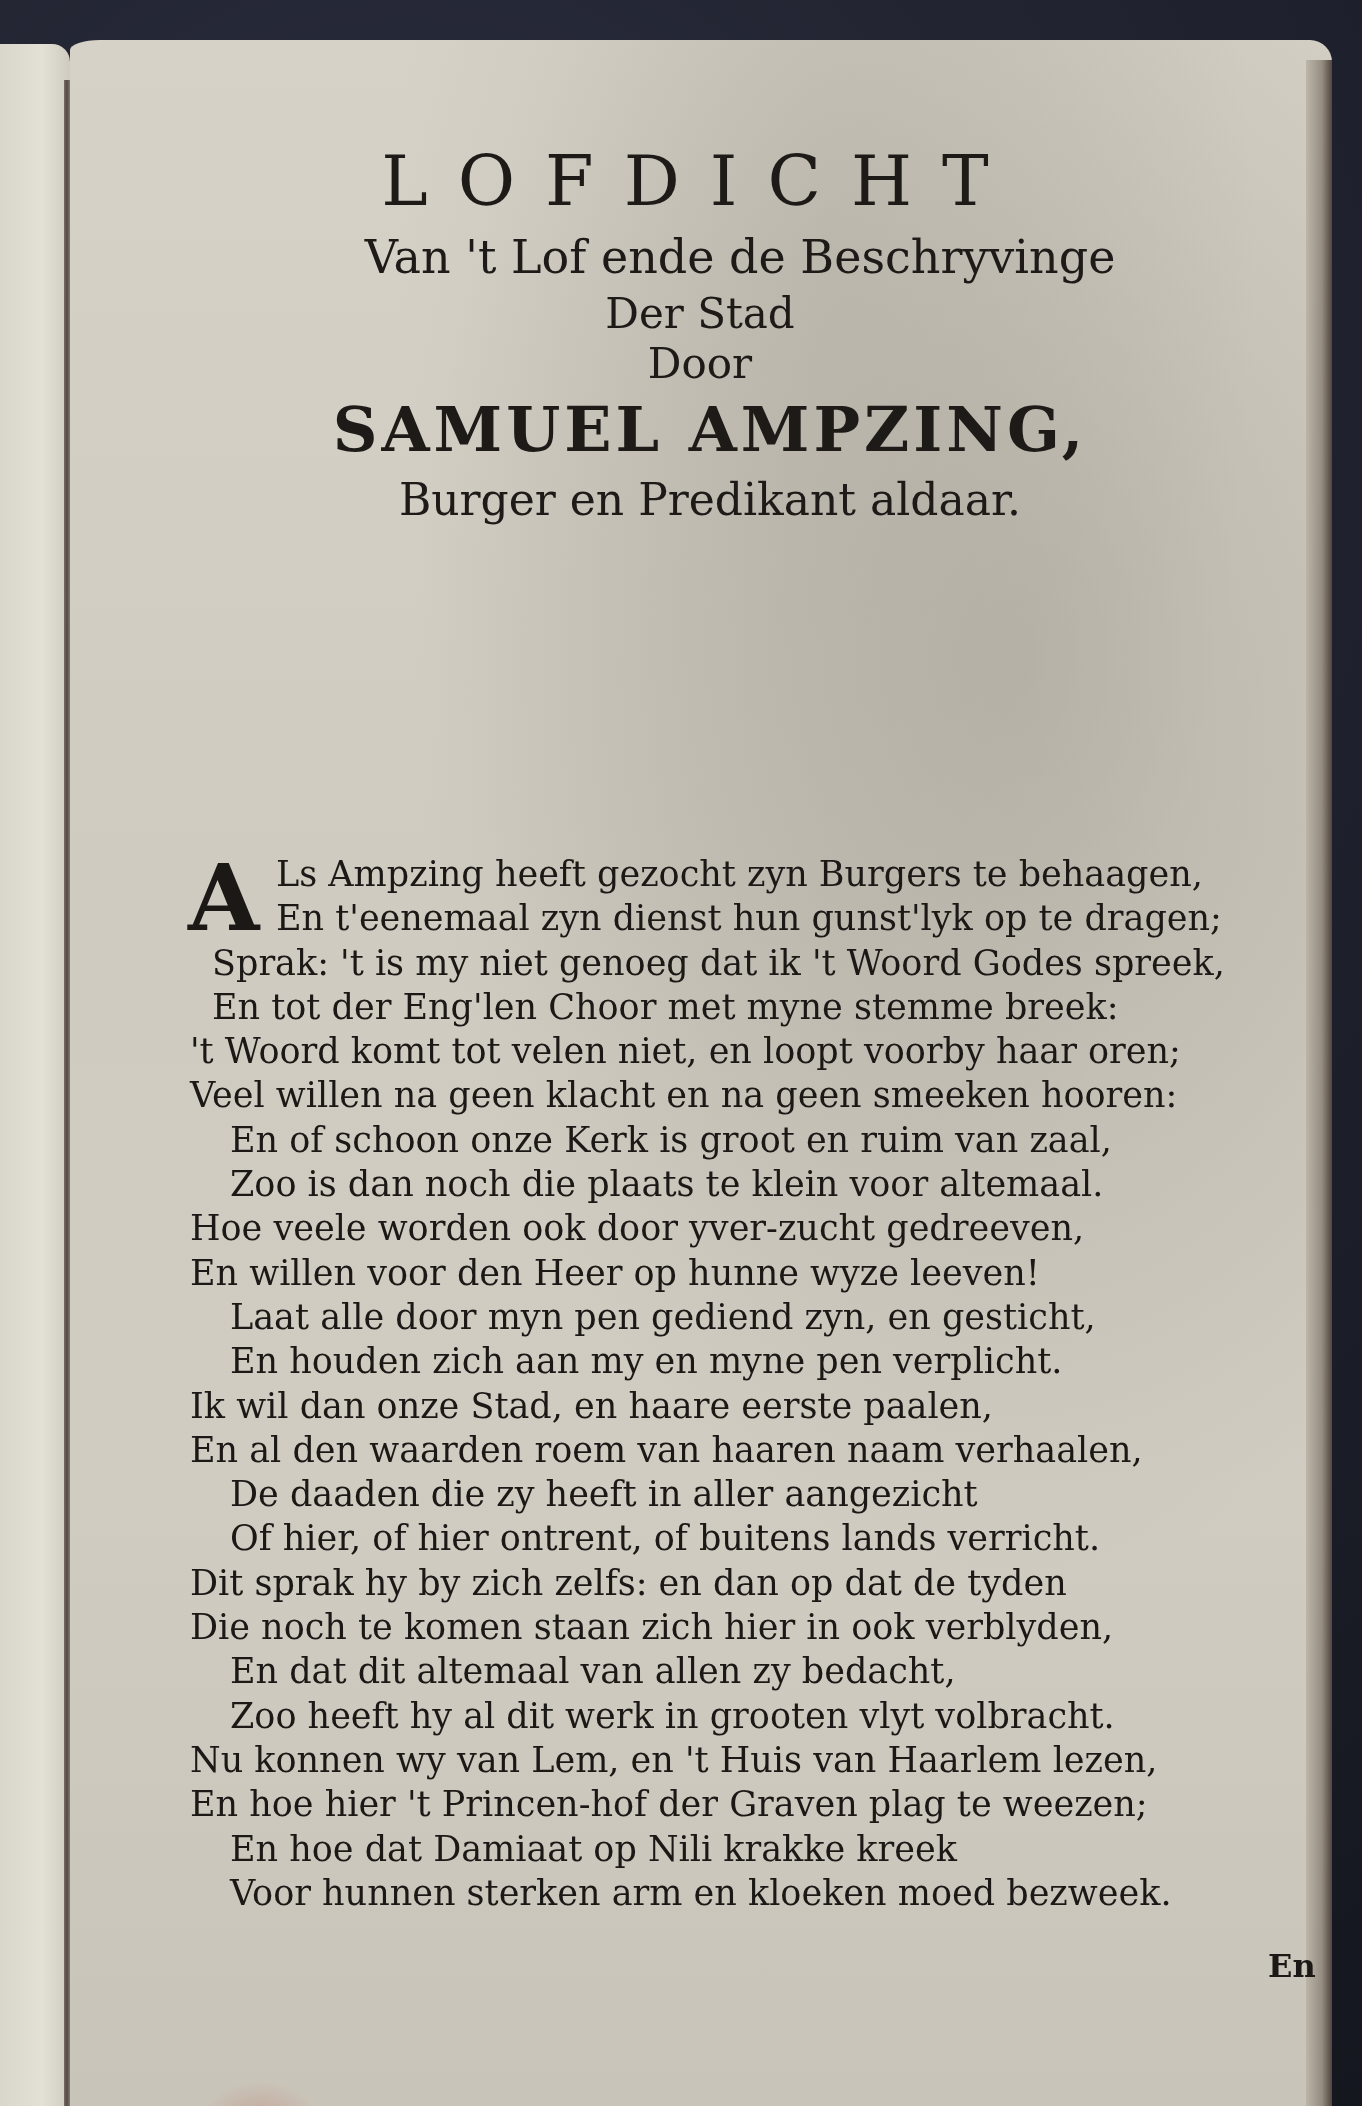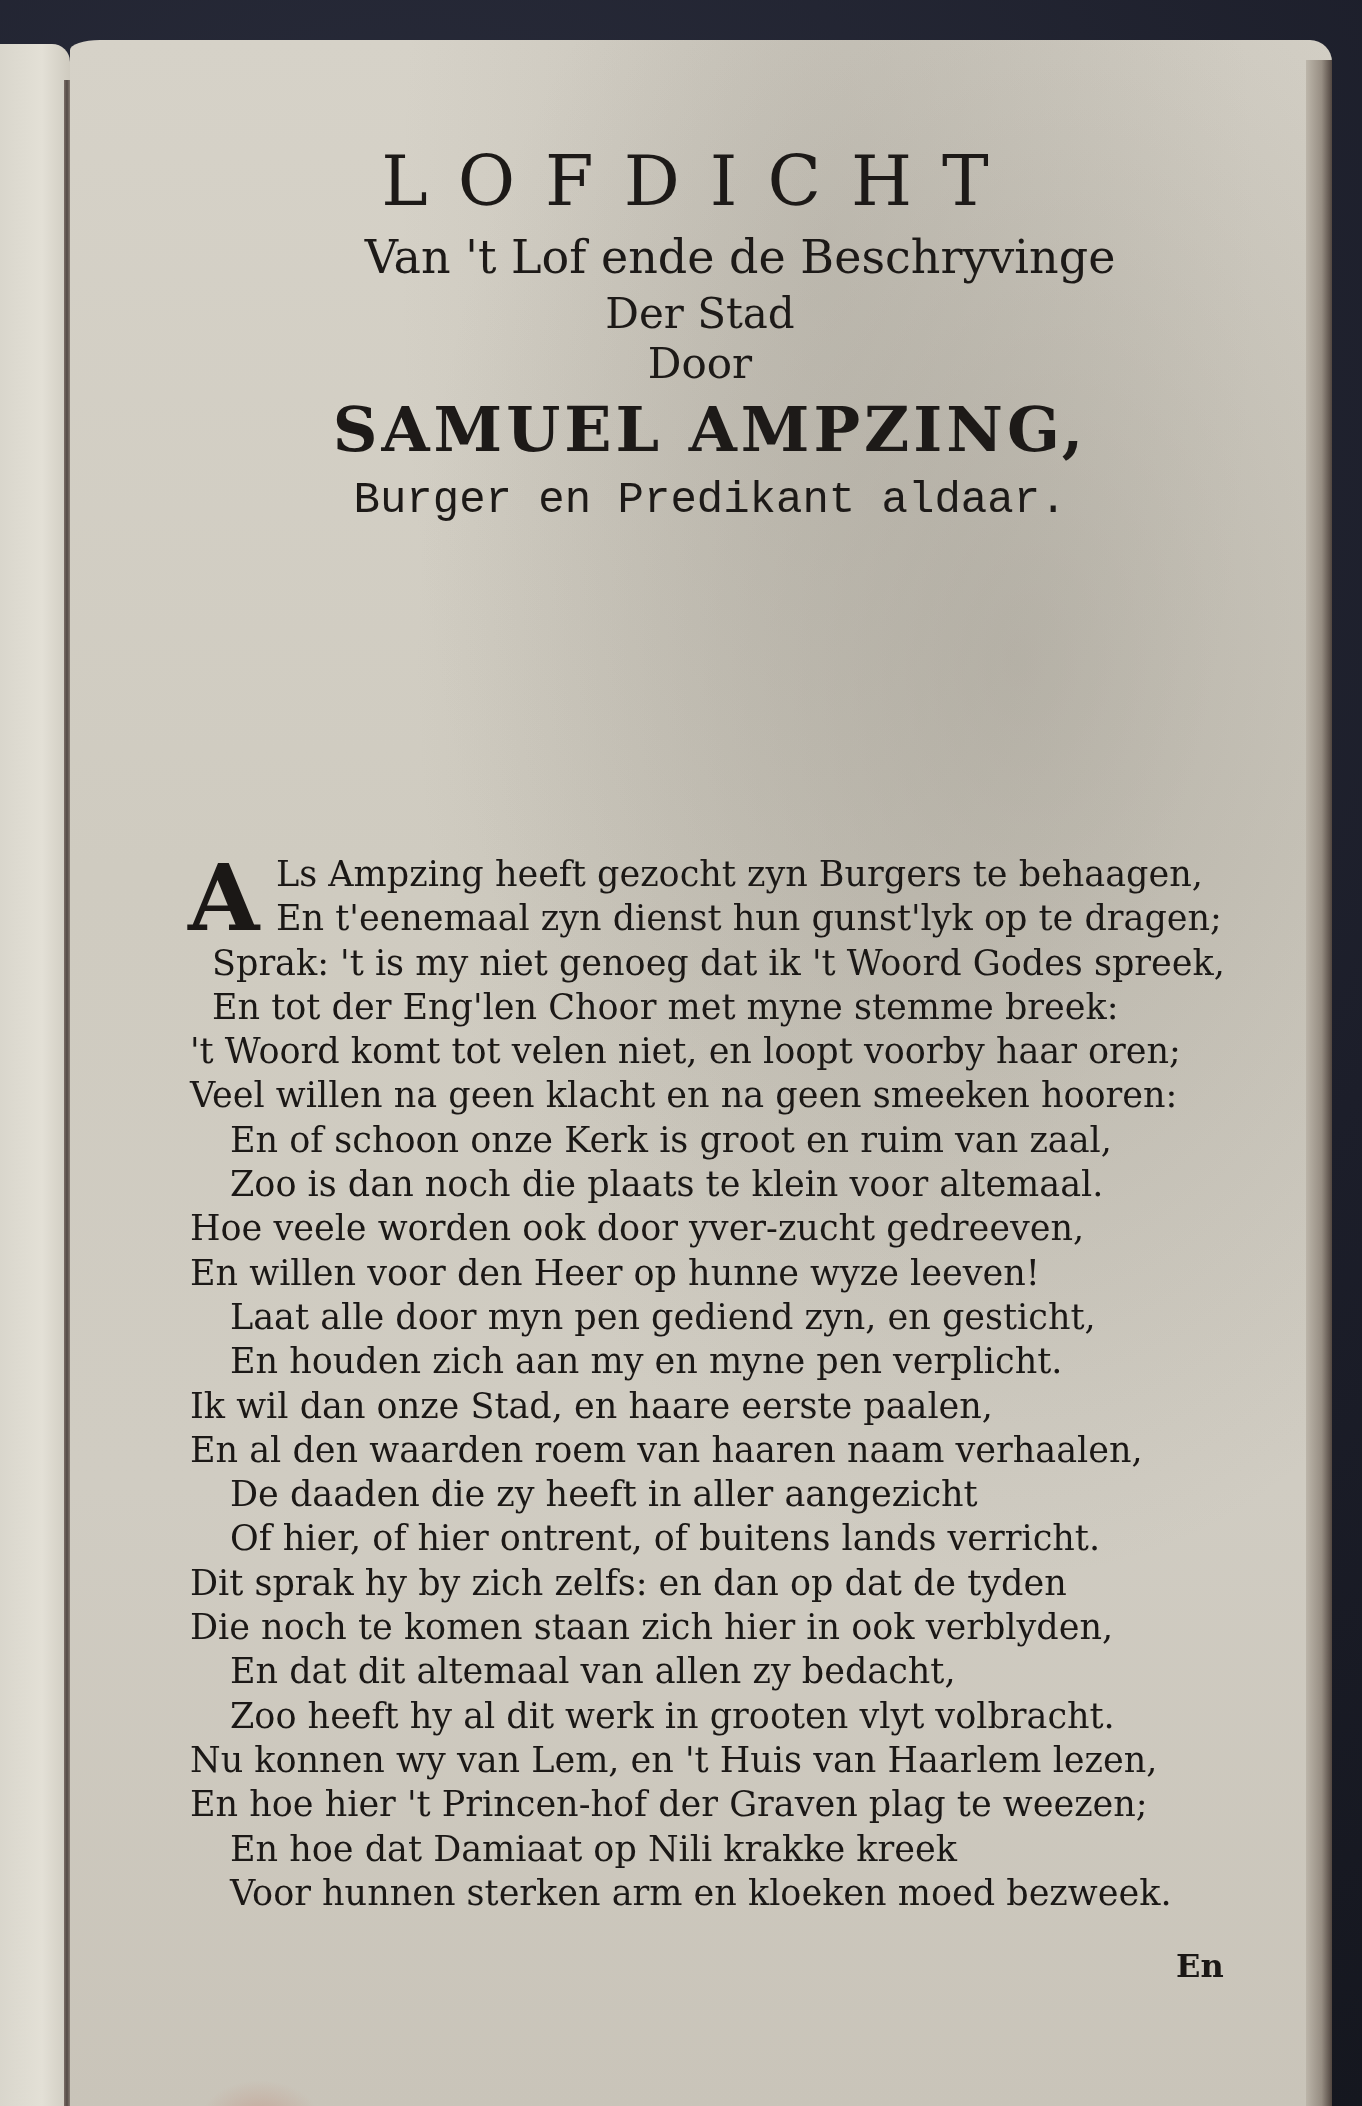--- a/index.html
+++ b/index.html
@@ -42,35 +42,35 @@
     color:#1d1a18;
   }
   .center { text-align:center; }
   .t1 { font-size:48px; letter-spacing:2px; line-height:64px; margin-left:-10px; width:1020px; }
   .t2 { font-size:70px; font-weight:normal; letter-spacing:30px; line-height:82px; width:1020px; margin-left:10px; }
   .t3 { font-size:46px; line-height:70px; width:1040px; margin-left:40px;text-align:center; }
   .t4 { font-size:42px; line-height:44px; width:1000px; margin-left:20px; }
   .t5 { font-size:84px; font-weight:bold; letter-spacing:48px; line-height:110px; width:1120px; margin-left:-10px; }
   .t6 { font-size:42px; line-height:56px; width:1000px; margin-left:20px; }
   .t7 { font-size:62px; font-weight:bold; letter-spacing:4px; line-height:76px; width:1000px; margin-left:30px; }
-  .t8 { font-size:44px; line-height:64px; width:1000px; margin-left:30px;font-family:Liberation Mono, monospace; }
+  .t8 { font-size:44px; line-height:64px; width:1000px; margin-left:30px; }
   .poem {
     position:absolute; left:190px; top:852px; width:1130px;
     color:#1b1816; font-size:35px; line-height:44.3px;
   }
   .line { white-space:nowrap; height:44.3px; }
   .indent-1 { padding-left:40px; }
   .indent-2 { padding-left:22px; }
   .dropcap {
     position:absolute; left:-2px; top:0; font-size:92px; font-weight:bold; line-height:92px;
   }
   .first { padding-left:86px; }
   .second { padding-left:86px; }
   .catchword {
-    position:absolute; left:1176px; top:1947px; font-size:32px; font-weight:bold; color:#1b1816;
+    position:absolute; left:1268px; top:1947px; font-size:32px; font-weight:bold; color:#1b1816;
   }
   .finger {
     position:absolute; left:200px; top:2080px; width:120px; height:40px;
     background:radial-gradient(ellipse at 50% 100%, #c4a89a 0%, rgba(196,168,154,0) 70%);
   }
 </style>
 </head>
 <body>
 
 <div class="cloth"></div>

